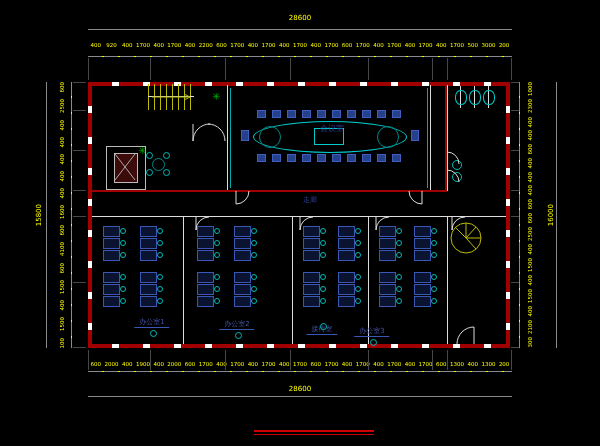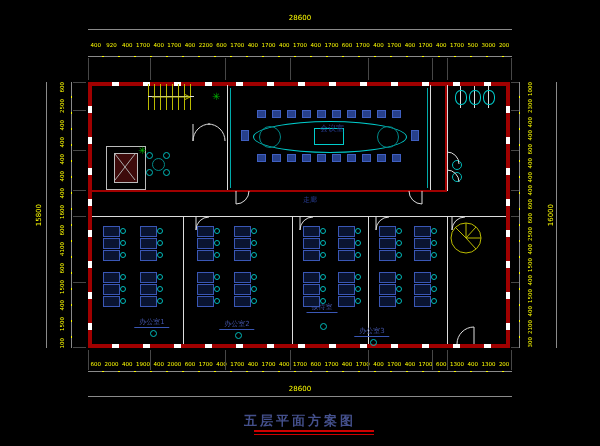--- a/index.html
+++ b/index.html
@@ -213,21 +213,21 @@
     <div class="fixture" style="left:455px;top:90px;width:10px;height:13px"></div>
     <div class="fixture" style="left:469px;top:90px;width:10px;height:13px"></div>
     <div class="fixture" style="left:483px;top:90px;width:10px;height:13px"></div>
     <div class="chairdot" style="left:452px;top:160px;width:8px;height:8px"></div>
     <div class="chairdot" style="left:452px;top:172px;width:8px;height:8px"></div>
 
     <div class="roomname" style="left:332px;top:123px">会议室</div>
     <div class="roomname" style="left:310px;top:195px;font-size:7px">走廊</div>
     <div class="rlabel" style="left:152px;top:317px">办公室1</div>
     <div class="rlabel" style="left:237px;top:319px">办公室2</div>
-    <div class="rlabel" style="left:322px;top:302px">接待室</div>
+    <div class="rlabel" style="left:322px;top:324px">接待室</div>
     <div class="rlabel" style="left:372px;top:326px">办公室3</div>
 
     <svg width="600" height="446" viewBox="0 0 600 446">
       <g stroke="#dddddd" stroke-width="1" fill="none">
         <path d="M193,141 A17,17 0 0 1 210,124 M193,141 V124"></path>
         <path d="M225,141 A17,17 0 0 0 208,124"></path>
         <path d="M249,191 a13,13 0 0 1 -13,13 M236,204 L236,191"></path>
         <path d="M409,191 a13,13 0 0 0 13,13 M422,204 L422,191"></path>
         <path d="M196,230 a13,13 0 0 1 13,-13 M196,217 V230"></path>
         <path d="M300,230 a13,13 0 0 1 13,-13 M300,217 V230"></path>
@@ -240,21 +240,20 @@
       <g stroke="#aaaaaa" stroke-width="1">
         <path d="M115,154 L135,180 M135,154 L115,180"></path>
       </g>
       <g stroke="#bbbb00" stroke-width="1" fill="none">
         <circle cx="466" cy="238" r="15"></circle>
         <path d="M466,223 L466,238 M481,238 L466,238 M476,227 L466,238 M476,249 L466,238 M455,227 L466,238"></path>
         <path d="M152,97 H190 M190,97 l-6,-3 M190,97 l-6,3"></path>
       </g>
     </svg>
 
-    <div class="title">五层平面方案图</div>
     <div class="tline1"></div>
     <div class="tline2"></div>
   <div class="chair" style="left: 257px; top: 110px; width: 7px; height: 6px;"></div>
       <div class="chair" style="left: 257px; top: 154px; width: 7px; height: 6px;"></div>
       <div class="chair" style="left: 272px; top: 110px; width: 7px; height: 6px;"></div>
       <div class="chair" style="left: 272px; top: 154px; width: 7px; height: 6px;"></div>
       <div class="chair" style="left: 287px; top: 110px; width: 7px; height: 6px;"></div>
       <div class="chair" style="left: 287px; top: 154px; width: 7px; height: 6px;"></div>
       <div class="chair" style="left: 302px; top: 110px; width: 7px; height: 6px;"></div>
       <div class="chair" style="left: 302px; top: 154px; width: 7px; height: 6px;"></div>

